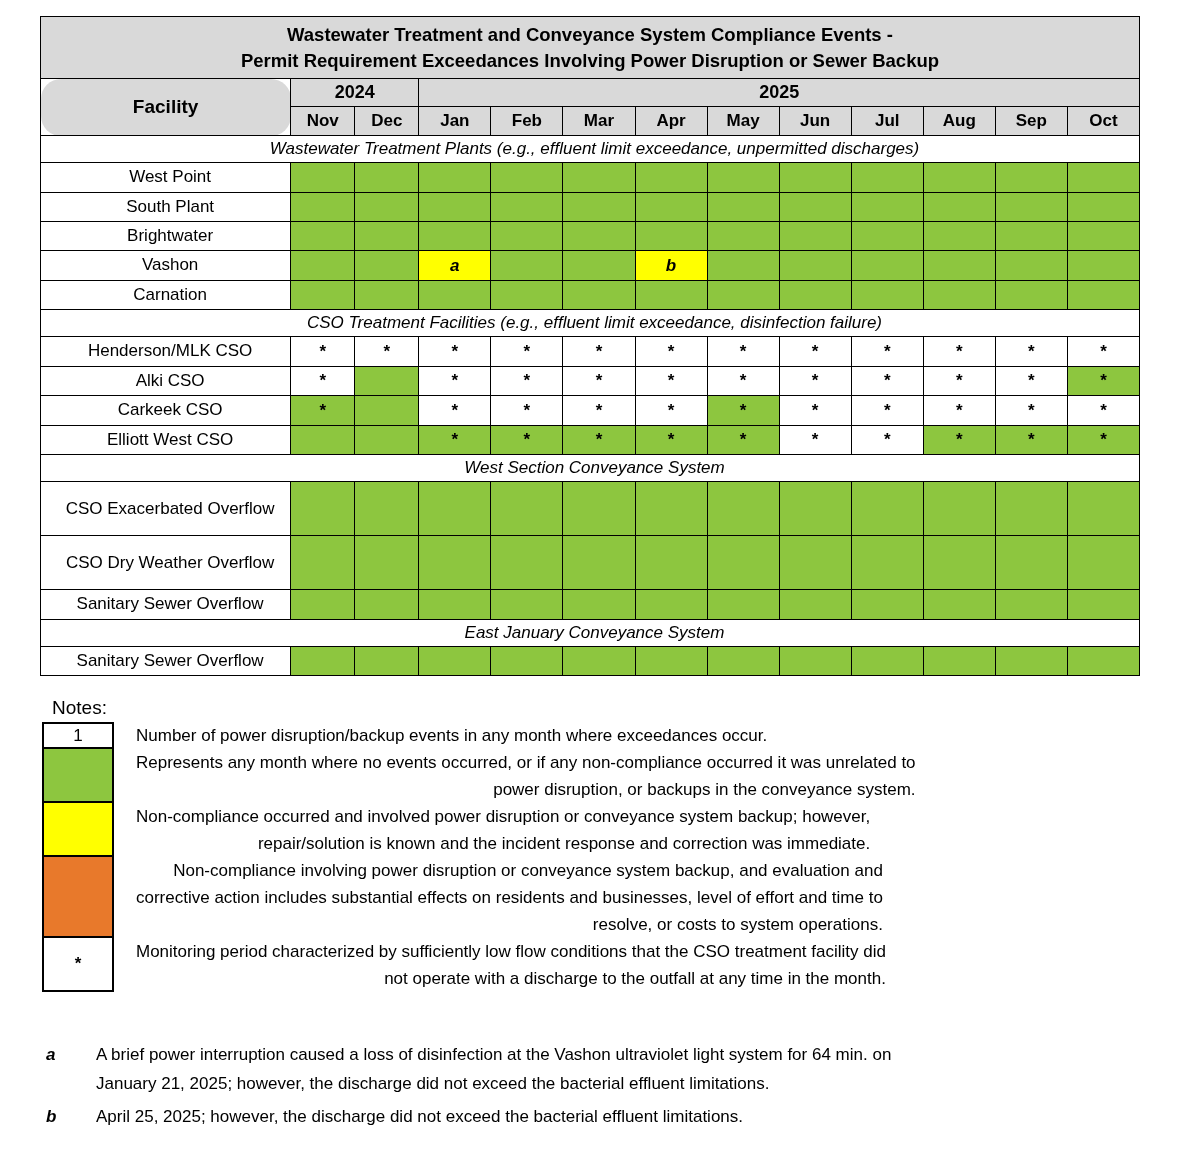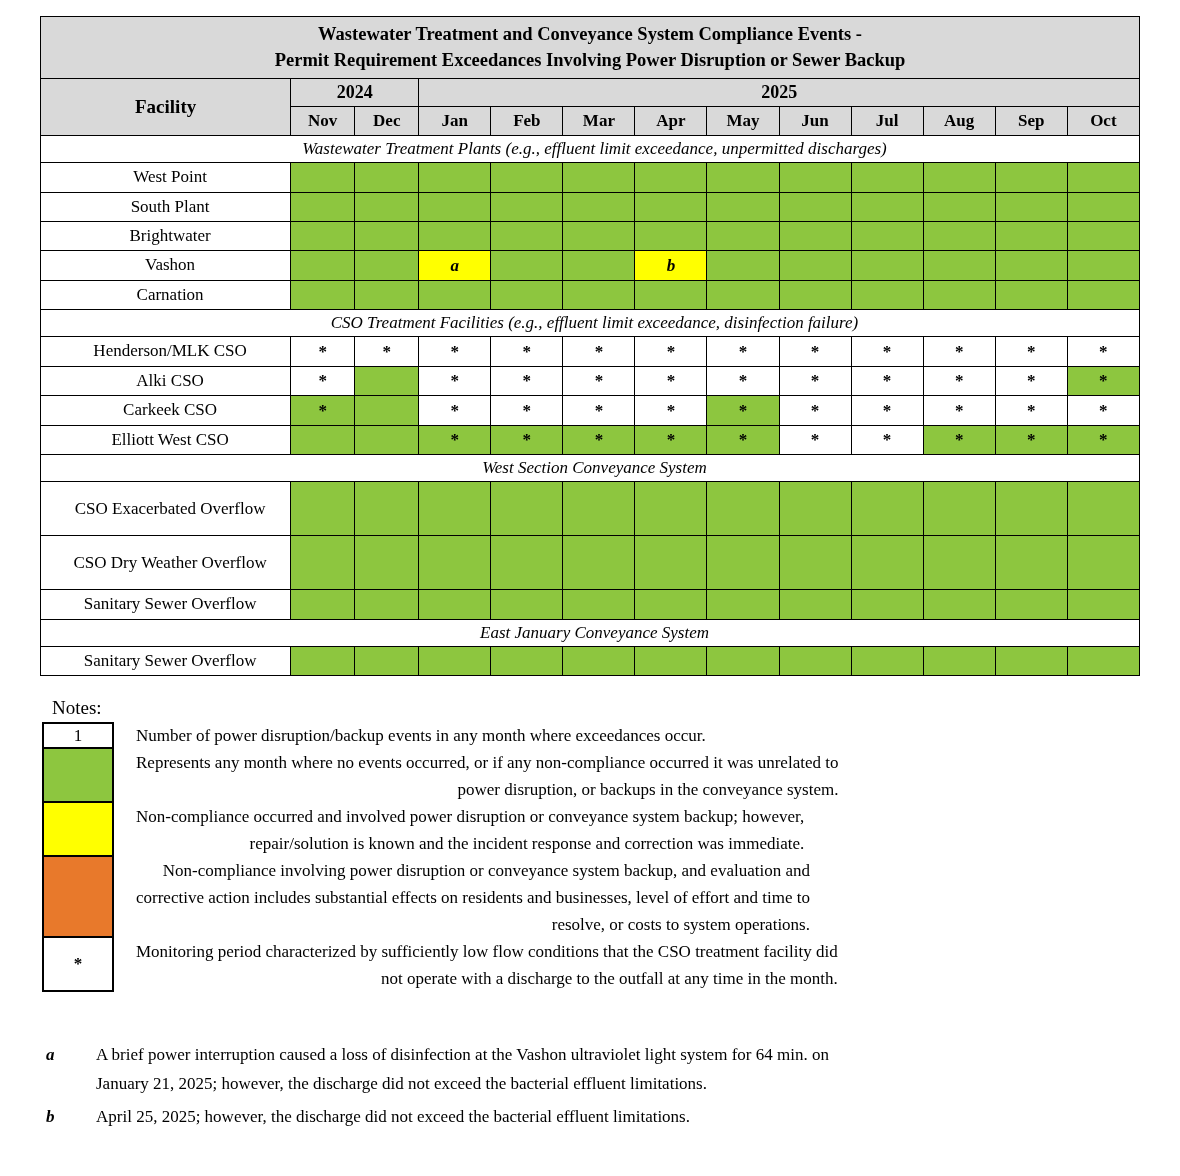--- a/index.html
+++ b/index.html
@@ -4,21 +4,21 @@
 <style>
   * { box-sizing: border-box; }
   html, body {
     margin: 0; padding: 0;
     width: 1180px; height: 1176px;
     background: #ffffff;
     font-family: "Liberation Sans", sans-serif;
     color: #000000;
     overflow: hidden;
   }
-  #root { position: relative; width: 1017px; height: 1176px; font-family: Liberation Serif, serif; }
+  #root { position: relative; width: 1017px; height: 1176px; }
 
   
   table.grid {
     position: absolute;
     left: 40px; top: 16px;
     width: 1100px;
     border-collapse: collapse;
     table-layout: fixed;
   }
   table.grid td, table.grid th {
@@ -39,20 +39,21 @@
     padding: 5px 10px !important;
     text-align: center;
   }
   .title-line { display: block; }
 
   .facility-head {
     background: #d9d9d9 !important;
     font-weight: 700 !important;
     font-size: 19px !important;
     text-align: center;
+    border-radius: 20px;
   }
   .year-head {
     background: #d9d9d9 !important;
     font-weight: 700 !important;
     font-size: 18px !important;
     height: 28px;
   }
   .month-head {
     background: #d9d9d9 !important;
     font-weight: 700 !important;

